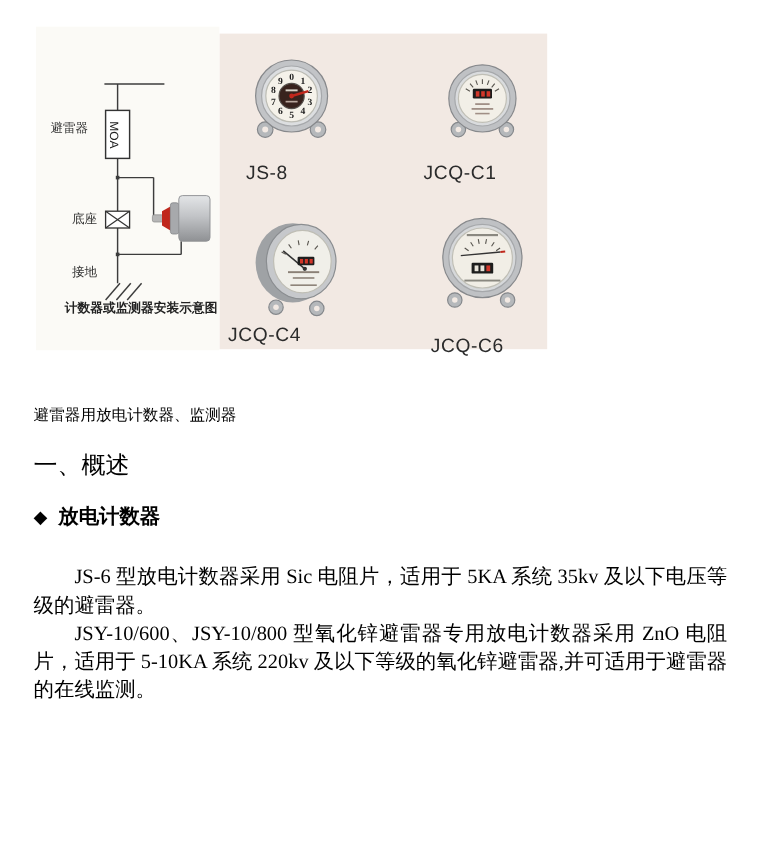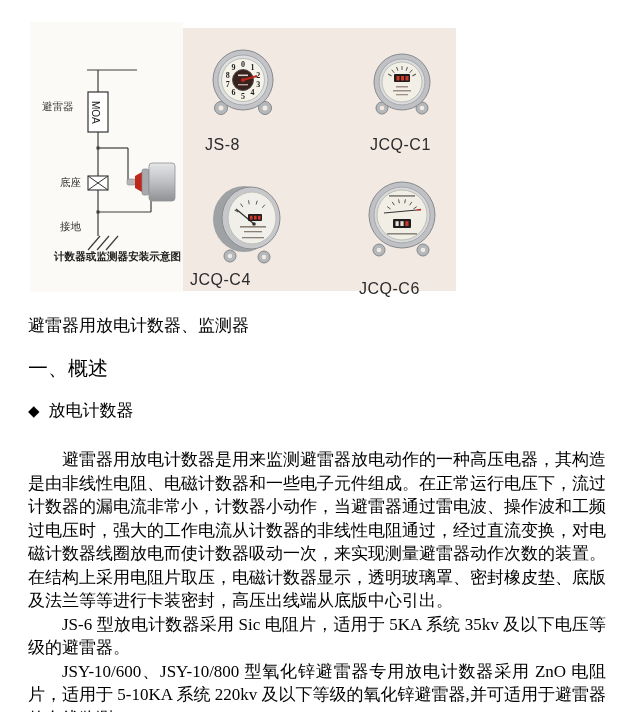--- a/index.html
+++ b/index.html
@@ -9,23 +9,23 @@
   .figure { position:relative; width:426px; height:270px; margin:22px 0 0 30px; }
   .diagram-svg { position:absolute; left:0; top:0; }
   .photo-panel { position:absolute; left:153px; top:6px; width:273px; height:263px;
     background:#f2e9e3; }
   .photo-panel svg { position:absolute; }
   .product-label { position:absolute; text-align:left;
     font-family:"Liberation Sans","DejaVu Sans",sans-serif;
     font-size:16px; color:#2b2b2b; letter-spacing:0.5px; }
 
   .textblock { padding:0 26px 0 28px; }
-  .doc-title { margin-top:24px; font-size:17px; line-height:19px; font-weight:normal; }
+  .doc-title { margin-top:44px; font-size:13px; line-height:19px; font-weight:normal; }
   .section-heading { margin-top:24px; font-size:20px; line-height:19px; font-weight:normal; }
-  .bullet-heading { margin-top:23px; font-size:17px; line-height:19px; font-weight:normal; }
+  .bullet-heading { margin-top:23px; font-size:17px; line-height:19px; font-weight:bold; }
   .bullet-heading .marker { font-size:15px; margin-right:9px; }
   .paragraphs { margin-top:27px; }
   .paragraphs p { font-size:17px; line-height:23.5px; text-align:justify;
     text-indent:2em; }
 </style>
 </head>
 <body>
 
 <div class="figure">
 
@@ -149,21 +149,21 @@
         <rect x="30.5" y="26" width="3" height="4.5"></rect>
         <rect x="35" y="26" width="3" height="4.5"></rect>
         <rect x="39.5" y="26" width="3" height="4.5"></rect>
       </g>
       <g fill="#a08f86">
         <rect x="30" y="36" width="12" height="1.5"></rect>
         <rect x="27" y="40" width="18" height="1.5"></rect>
         <rect x="30" y="44" width="12" height="1.3"></rect>
       </g>
     </svg>
-    <div class="product-label" style="left:187px;top:108px;width:72px">JCQ-C1</div>
+    <div class="product-label" style="left:170px;top:108px;width:72px">JCQ-C1</div>
 
     <svg style="left:23px;top:152px" width="84" height="86" viewBox="0 0 84 86">
       <g>
         <circle cx="24" cy="76" r="6" fill="#b5b8bb" stroke="#85888c"></circle>
         <circle cx="58" cy="77" r="6" fill="#b5b8bb" stroke="#85888c"></circle>
         <circle cx="24" cy="76" r="2.3" fill="#f2e9e3"></circle>
         <circle cx="58" cy="77" r="2.3" fill="#f2e9e3"></circle>
       </g>
       <ellipse cx="38" cy="39" rx="31" ry="33" fill="#9fa2a5"></ellipse>
       <ellipse cx="45" cy="38" rx="29" ry="31" fill="#c6c8cb" stroke="#8a8d90"></ellipse>
@@ -244,17 +244,16 @@
     </svg>
     <div class="product-label" style="left:176px;top:252px;width:86px">JCQ-C6</div>
   </div>
 </div>
 
 <div class="textblock">
   <h1 class="doc-title">避雷器用放电计数器、监测器</h1>
   <h2 class="section-heading">一、概述</h2>
   <h3 class="bullet-heading"><span class="marker">◆</span><span>放电计数器</span></h3>
   <div class="paragraphs">
-    <p>避雷器用放电计数器是用来监测避雷器放电动作的一种高压电器，其构造是由非线性电阻、电磁计数器和一些电子元件组成。在正常运行电压下，流过计数器的漏电流非常小，计数器小动作，当避雷器通过雷电波、操作波和工频过电压时，强大的工作电流从计数器的非线性电阻通过，经过直流变换，对电磁计数器线圈放电而使计数器吸动一次，来实现测量避雷器动作次数的装置。在结构上采用电阻片取压，电磁计数器显示，透明玻璃罩、密封橡皮垫、底版及法兰等等进行卡装密封，高压出线端从底版中心引出。</p>
     <p>JS-6 型放电计数器采用 Sic 电阻片，适用于 5KA 系统 35kv 及以下电压等级的避雷器。</p>
     <p>JSY-10/600、JSY-10/800 型氧化锌避雷器专用放电计数器采用 ZnO 电阻片，适用于 5-10KA 系统 220kv 及以下等级的氧化锌避雷器,并可适用于避雷器的在线监测。</p>
   </div>
 </div>
 
 </body></html>

